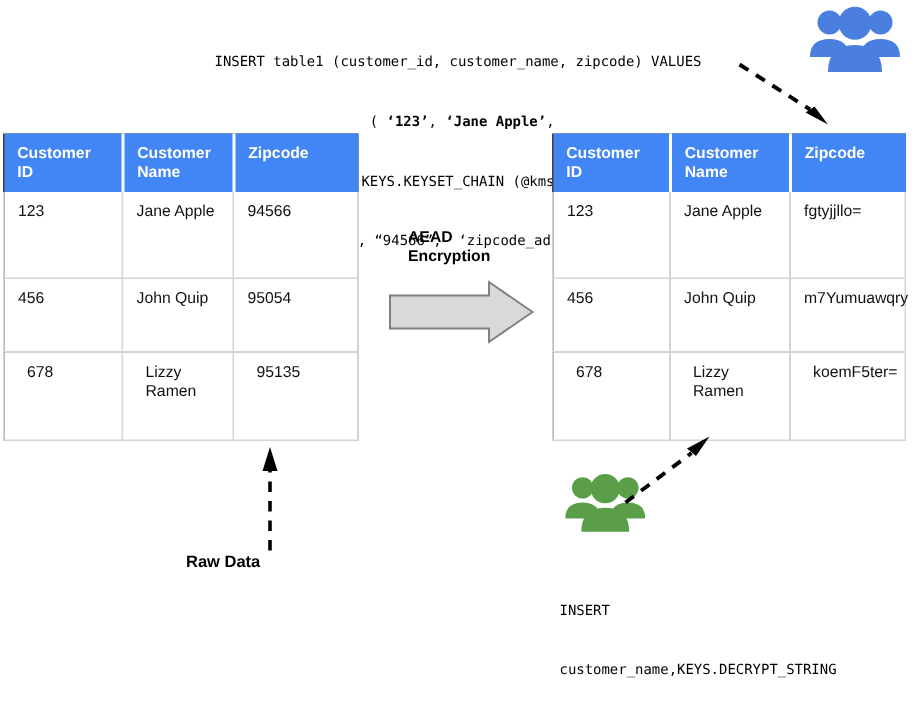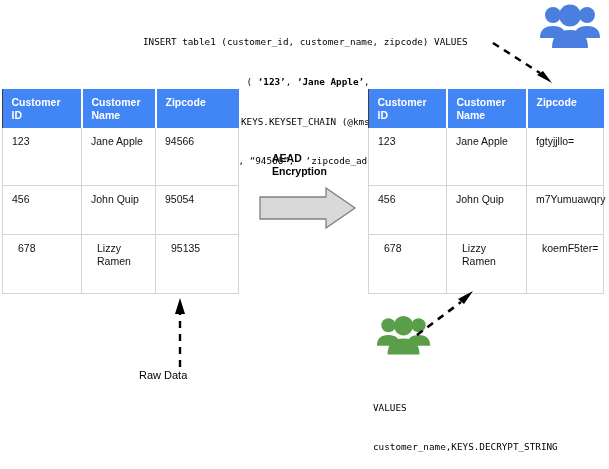--- a/index.html
+++ b/index.html
@@ -104,24 +104,24 @@
   }
   #encrypt-arrow {
     position: absolute;
     left: 258px;
     top: 186px;
   }
 
   
   #raw-data-label {
     position: absolute;
-    left: 139px;
+    left: 124px;
     top: 369px;
     font-size: 11px;
-    font-weight: normal;
+    font-weight: bold;
     white-space: nowrap;
   }
   #raw-data-arrow {
     position: absolute;
     left: 172px;
     top: 297px;
   }
 
   
   #people-writer { position: absolute; left: 539px; top: 3px; }
@@ -261,19 +261,19 @@
 </div>
 
 <div id="arrow-select-up">
   <svg width="62" height="50" viewBox="0 0 62 50" xmlns="http://www.w3.org/2000/svg" aria-hidden="true">
     <line x1="2" y1="47" x2="46" y2="14" stroke="#000" stroke-width="2.6" stroke-dasharray="7,6"></line>
     <path d="M58 3 L43 11 L49 16 Z" fill="#000"></path>
   </svg>
 </div>
 
 <div class="code" id="select-statement">
-  <span>VALUES</span>
+  <span>INSERT</span>
   <span>customer_name,KEYS.DECRYPT_STRING</span>
   
   
   
   
 </div>
 
 </body></html>

